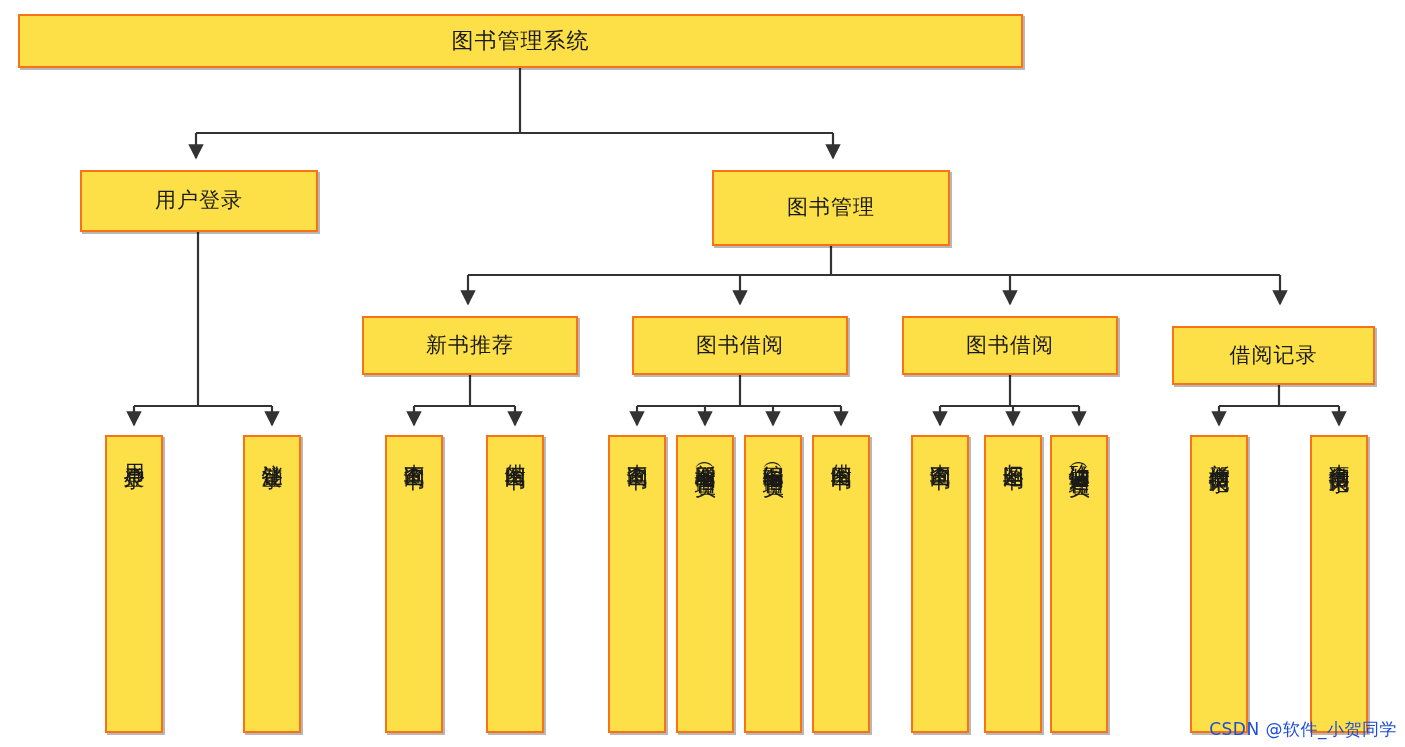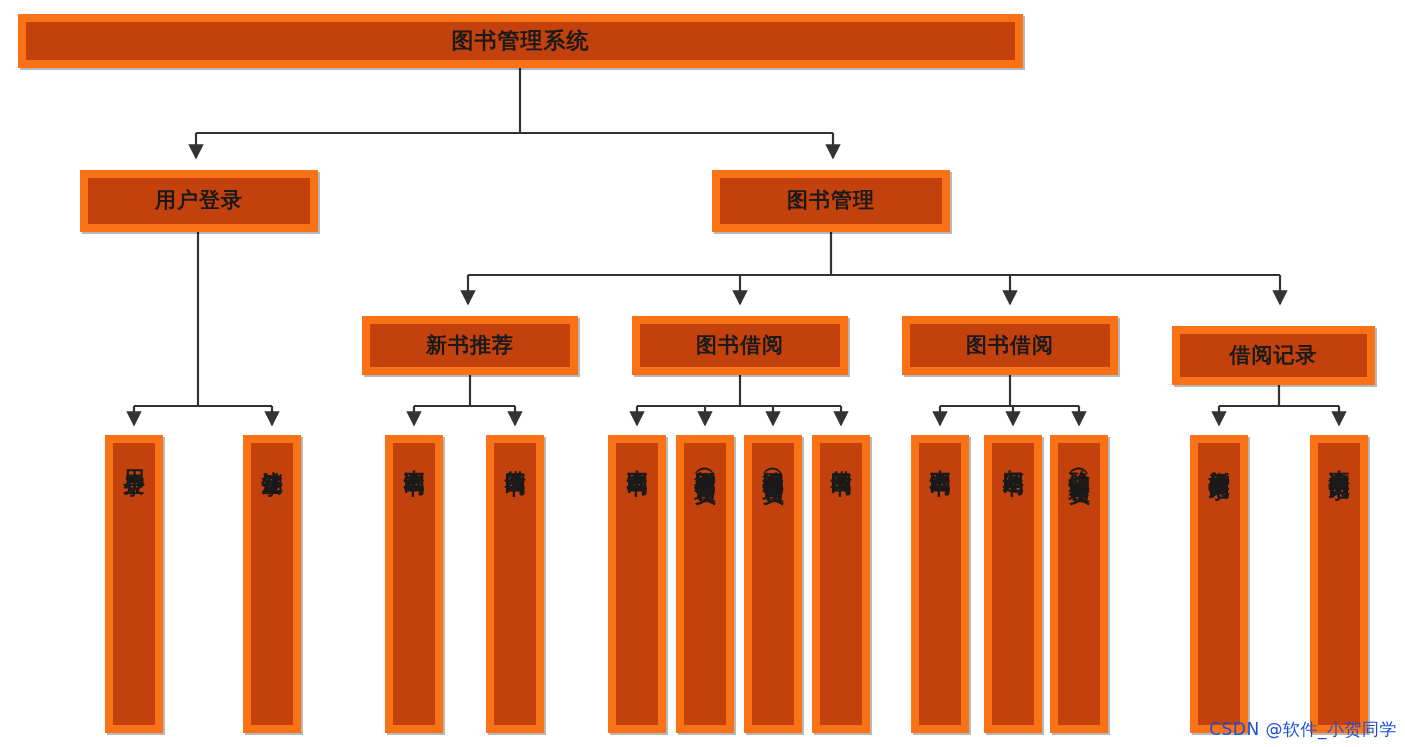--- a/index.html
+++ b/index.html
@@ -21,29 +21,28 @@
     position: absolute;
     left: 0;
     top: 0;
     width: 1405px;
     height: 747px;
     pointer-events: none;
   }
   .node {
     position: absolute;
     box-sizing: border-box;
-    background: #c2410c;
-    border: 8px solid #f97316;
+    background: #fde047;
+    border: 2px solid #f97316;
     box-shadow: 2px 2px 0 rgba(0,0,0,0.28);
     display: flex;
     align-items: center;
     justify-content: center;
     color: #1a1a1a;
     z-index: 2;
-    font-weight: bold;
   }
   .node-h {
     font-size: 21px;
     line-height: 1.2;
     letter-spacing: 1px;
     white-space: nowrap;
   }
   .node-root {
     font-size: 22px;
   }
@@ -126,21 +125,21 @@
     </g>
   </svg>
 
   <div class="node node-h node-root" style="left:18px; top:14px; width:1005px; height:54px;">
     <span>图书管理系统</span>
   </div>
 
   <div class="node node-h" style="left:80px; top:170px; width:238px; height:62px;">
     <span>用户登录</span>
   </div>
-  <div class="node node-h" style="left:712px; top:170px; width:238px; height:62px;">
+  <div class="node node-h" style="left:712px; top:170px; width:238px; height:76px;">
     <span>图书管理</span>
   </div>
 
   <div class="node node-h" style="left:632px; top:316px; width:216px; height:59px;">
     <span>图书借阅</span>
   </div>
   <div class="node node-h" style="left:362px; top:316px; width:216px; height:59px;">
     <span>新书推荐</span>
   </div>
   <div class="node node-h" style="left:902px; top:316px; width:216px; height:59px;">

